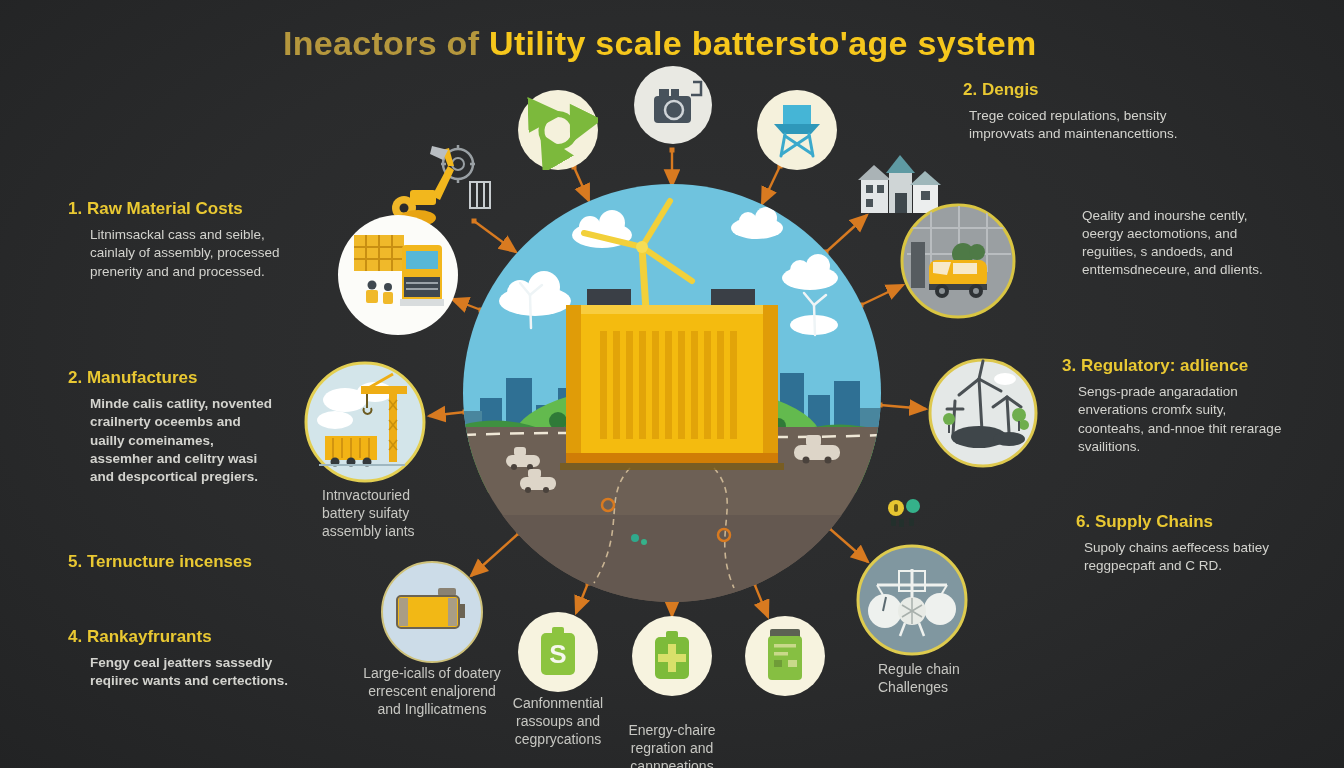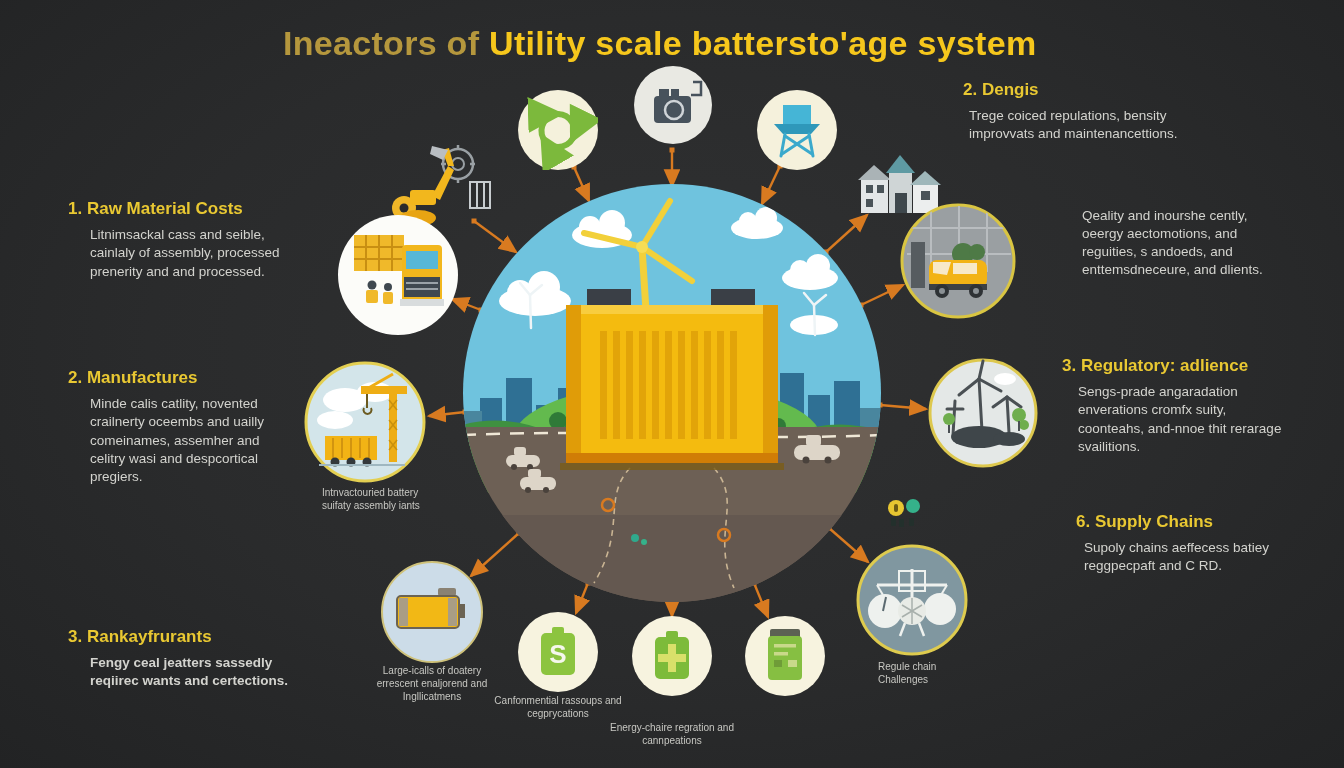--- a/index.html
+++ b/index.html
@@ -7,21 +7,21 @@
     position:relative;width:1344px;height:768px;overflow:hidden;
     background:radial-gradient(ellipse at 50% 45%, #303132 0%, #2a2b2c 55%, #222324 100%);
     font-family:"Liberation Sans", sans-serif;
   }
   .title{position:absolute;left:283px;top:24px;font-size:34px;font-weight:bold;letter-spacing:.3px;white-space:nowrap;}
   .title .t-prefix{color:#b5973d;}
   .title .t-main{color:#f6c71c;}
   .section{position:absolute;}
   .sec-heading{color:#e9c832;font-weight:bold;font-size:17px;line-height:1.2;}
   .sec-body{color:#d3d3ce;font-size:13.5px;line-height:1.34;margin-top:7px;}
-  .caption{position:absolute;color:#c7c7c2;font-size:10px;line-height:1.3;}
+  .caption{position:absolute;color:#c7c7c2;font-size:14px;line-height:1.3;}
   .caption.center{text-align:center;}
   .iconbox{position:absolute;}
   svg{display:block;}
   .connectors{position:absolute;left:0;top:0;}
   .central{position:absolute;left:462px;top:183px;}
 </style>
 </head>
 <body>
 
 <div class="canvas">
@@ -457,24 +457,28 @@
         <rect x="24" y="21" width="5" height="8" rx="1" fill="#23302c"></rect>
     </svg>
   </div>
 
   <div class="section" style="left:68px;top:199px;width:212px;">
     <div class="sec-heading">1. Raw Material Costs</div>
     <div class="sec-body" style="margin-left:22px;">Litnimsackal cass and seible, cainlaly of assembly, processed prenerity and and processed.</div>
   </div>
   <div class="section" style="left:68px;top:348px;width:205px;margin-top:20px;">
     <div class="sec-heading">2. Manufactures</div>
-    <div class="sec-body" style="margin-left:22px;">Minde calis catlity, novented crailnerty oceembs and uailly comeinames, assemher and celitry wasi and despcortical pregiers.</div>
+    <div class="sec-body" style="margin-left:22px;font-weight:bold;">Minde calis catlity, novented crailnerty oceembs and uailly comeinames, assemher and celitry wasi and despcortical pregiers.</div>
+  </div>
+  <div class="section" style="left:68px;top:552px;width:230px;">
+    <div class="sec-heading">5. Ternucture incenses</div>
+    <div class="sec-body" style="margin-left:22px;"></div>
   </div>
   <div class="section" style="left:68px;top:627px;width:225px;">
-    <div class="sec-heading">3. Rankayfrurants</div>
+    <div class="sec-heading">4. Rankayfrurants</div>
     <div class="sec-body" style="margin-left:22px;font-weight:bold;">Fengy ceal jeatters sassedly reqiirec wants and certections.</div>
   </div>
 
   <div class="section" style="left:963px;top:80px;width:218px;">
     <div class="sec-heading">2. Dengis</div>
     <div class="sec-body" style="margin-left:6px;">Trege coiced repulations, bensity improvvats and maintenancettions.</div>
   </div>
   <div class="section" style="left:1062px;top:200px;width:205px;">
     <div class="sec-body" style="margin-left:20px;">Qeality and inourshe cently, oeergy aectomotions, and reguities, s andoeds, and enttemsdneceure, and dlients.</div>
   </div>

